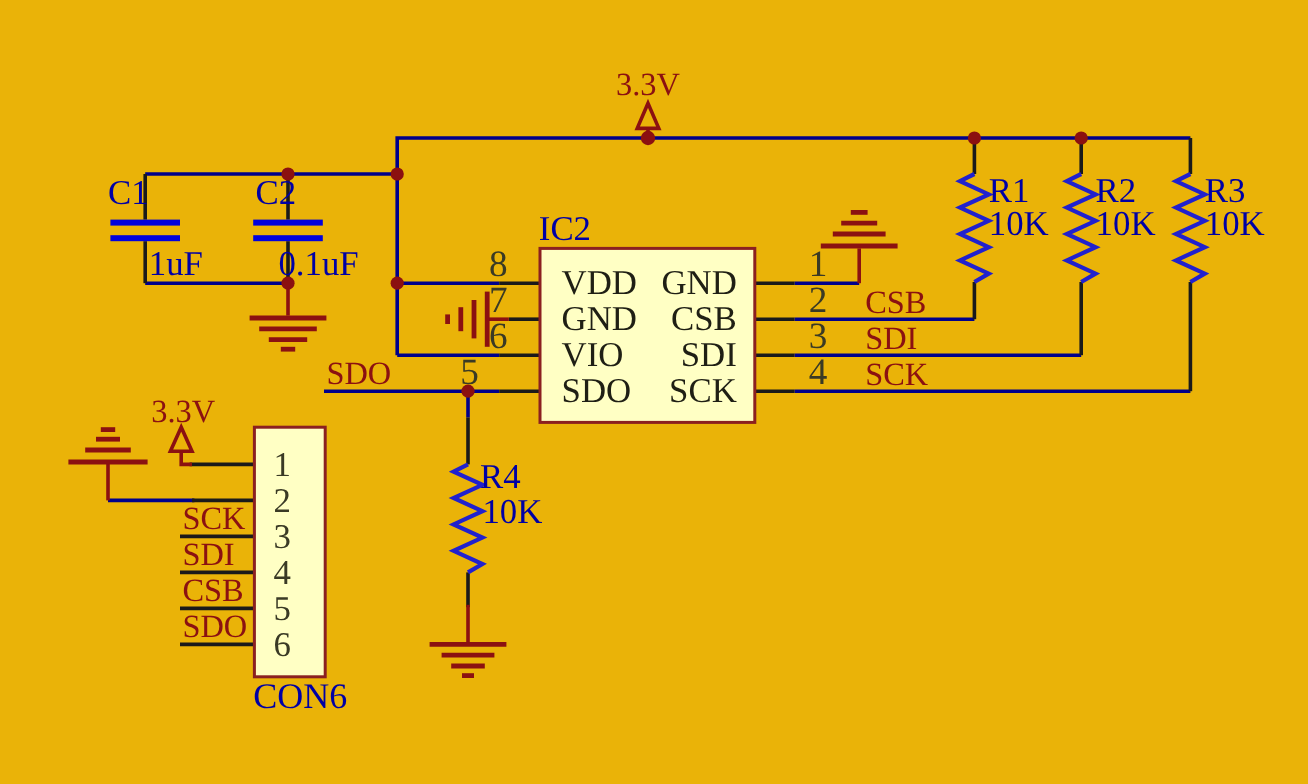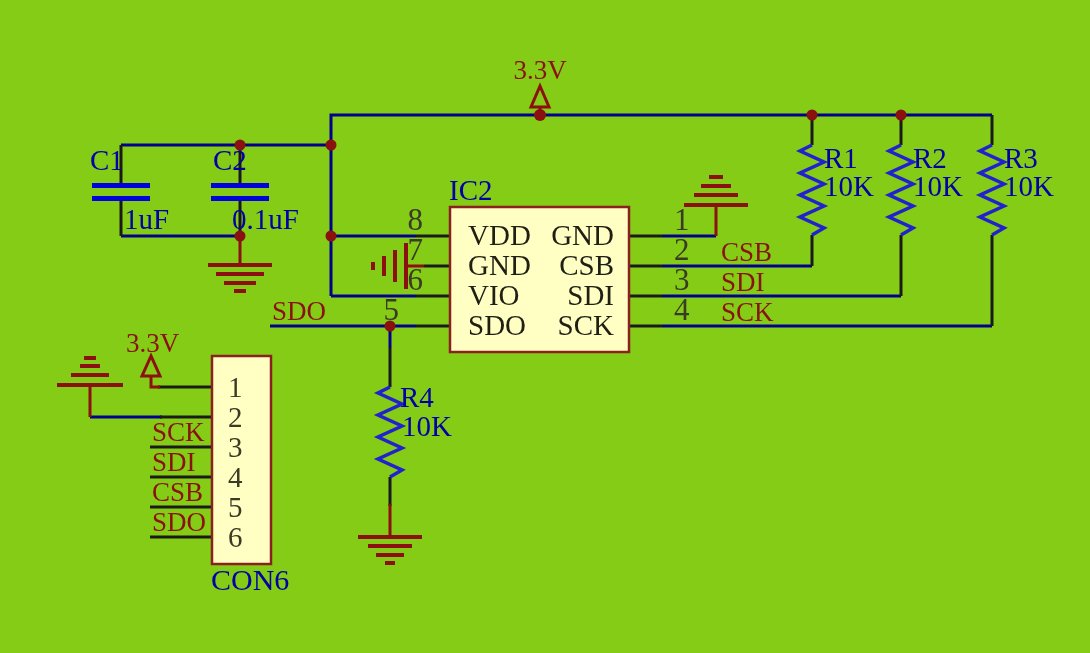--- a/index.html
+++ b/index.html
@@ -1,18 +1,18 @@
 <!DOCTYPE html>
 <html><head>
 <meta charset="utf-8">
 <style>
   html,body{margin:0;padding:0;}
   .stage{
     width:1090px;height:653px;
-    background:#84cc16;
+    background:#eab308;
     position:relative;
     font-family:"Liberation Serif","DejaVu Serif",serif;
   }
   svg text{font-family:"Liberation Serif","DejaVu Serif",serif;}
   .wire{stroke:#00008B;stroke-width:3;fill:none;}
   .pinstub{stroke:#1A1A1A;stroke-width:3;fill:none;}
   .maroon{stroke:#8B1111;stroke-width:3;fill:none;}
   .gndbar{stroke:#8B1111;stroke-width:4;fill:none;}
   .res{stroke:#2121CE;stroke-width:3.5;fill:none;stroke-linejoin:miter;}
   .plate{fill:#0202DC;}

